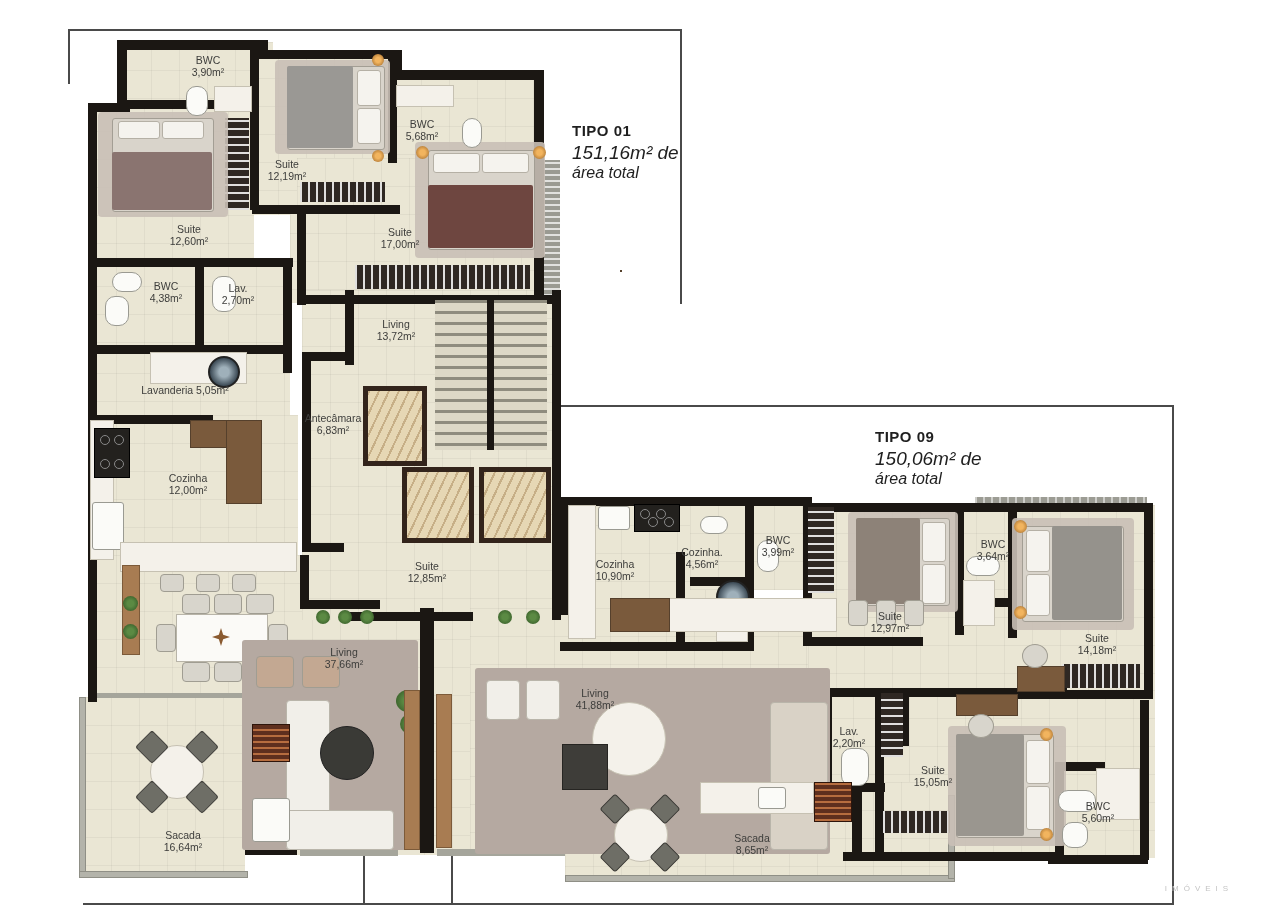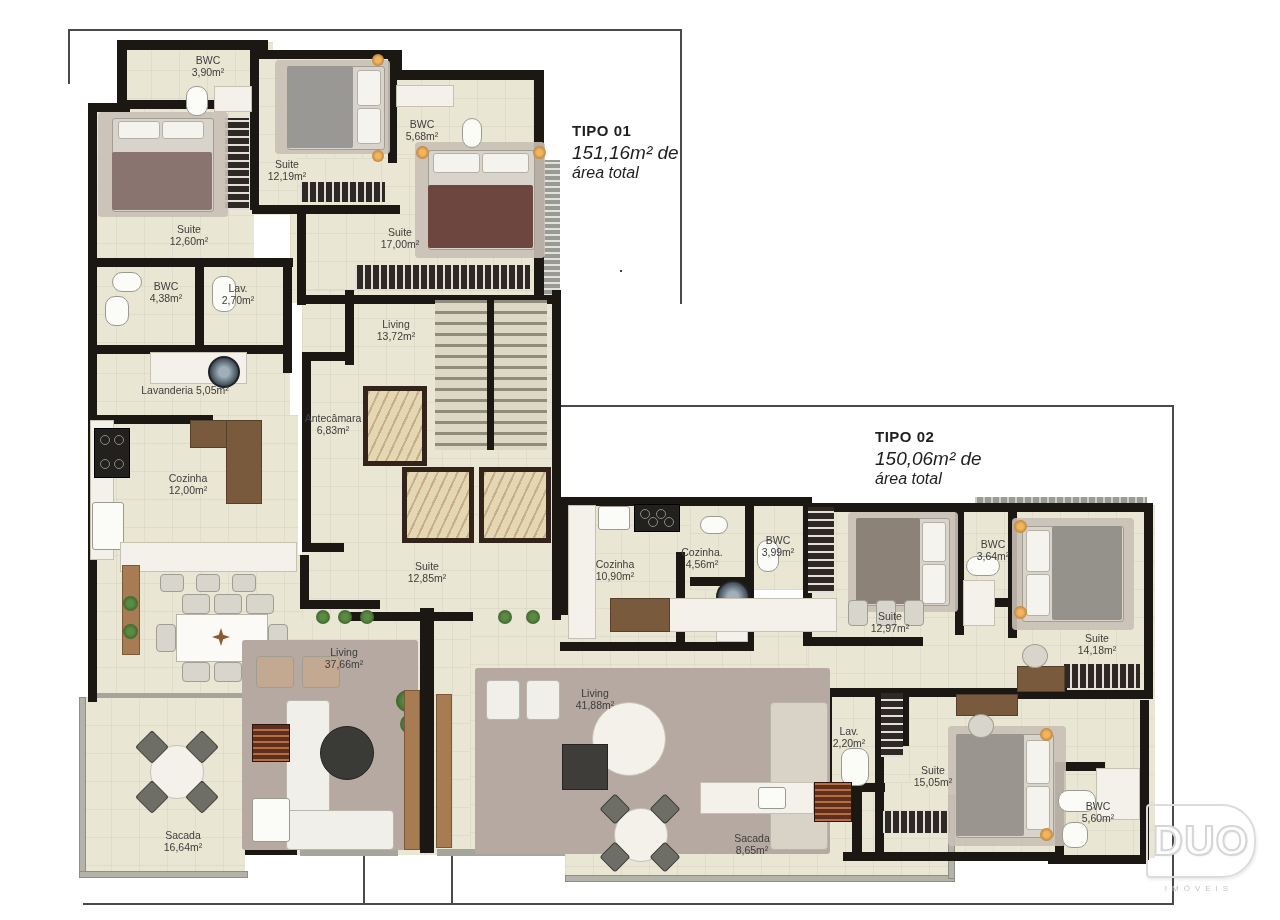--- a/index.html
+++ b/index.html
@@ -442,23 +442,20 @@
       <div>Sacada</div>
       <div>8,65m²</div>
     </div>
 
   <div class="tipo" style="left:572px;top:122px">
     <div class="t1">TIPO 01</div>
     <div class="t2">151,16m² de</div>
     <div class="t3">área total</div>
   </div>
   <div class="tipo" style="left:875px;top:428px">
-    <div class="t1">TIPO 02</div>
+    <div class="t1">TIPO 09</div>
     <div class="t2">150,06m² de</div>
     <div class="t3">área total</div>
   </div>
 
-  <div id="logo">
-    <span class="d">DUO</span>
-  </div>
   <div id="logosub">IMÓVEIS</div>
 
 </div>
 
 </body></html>

